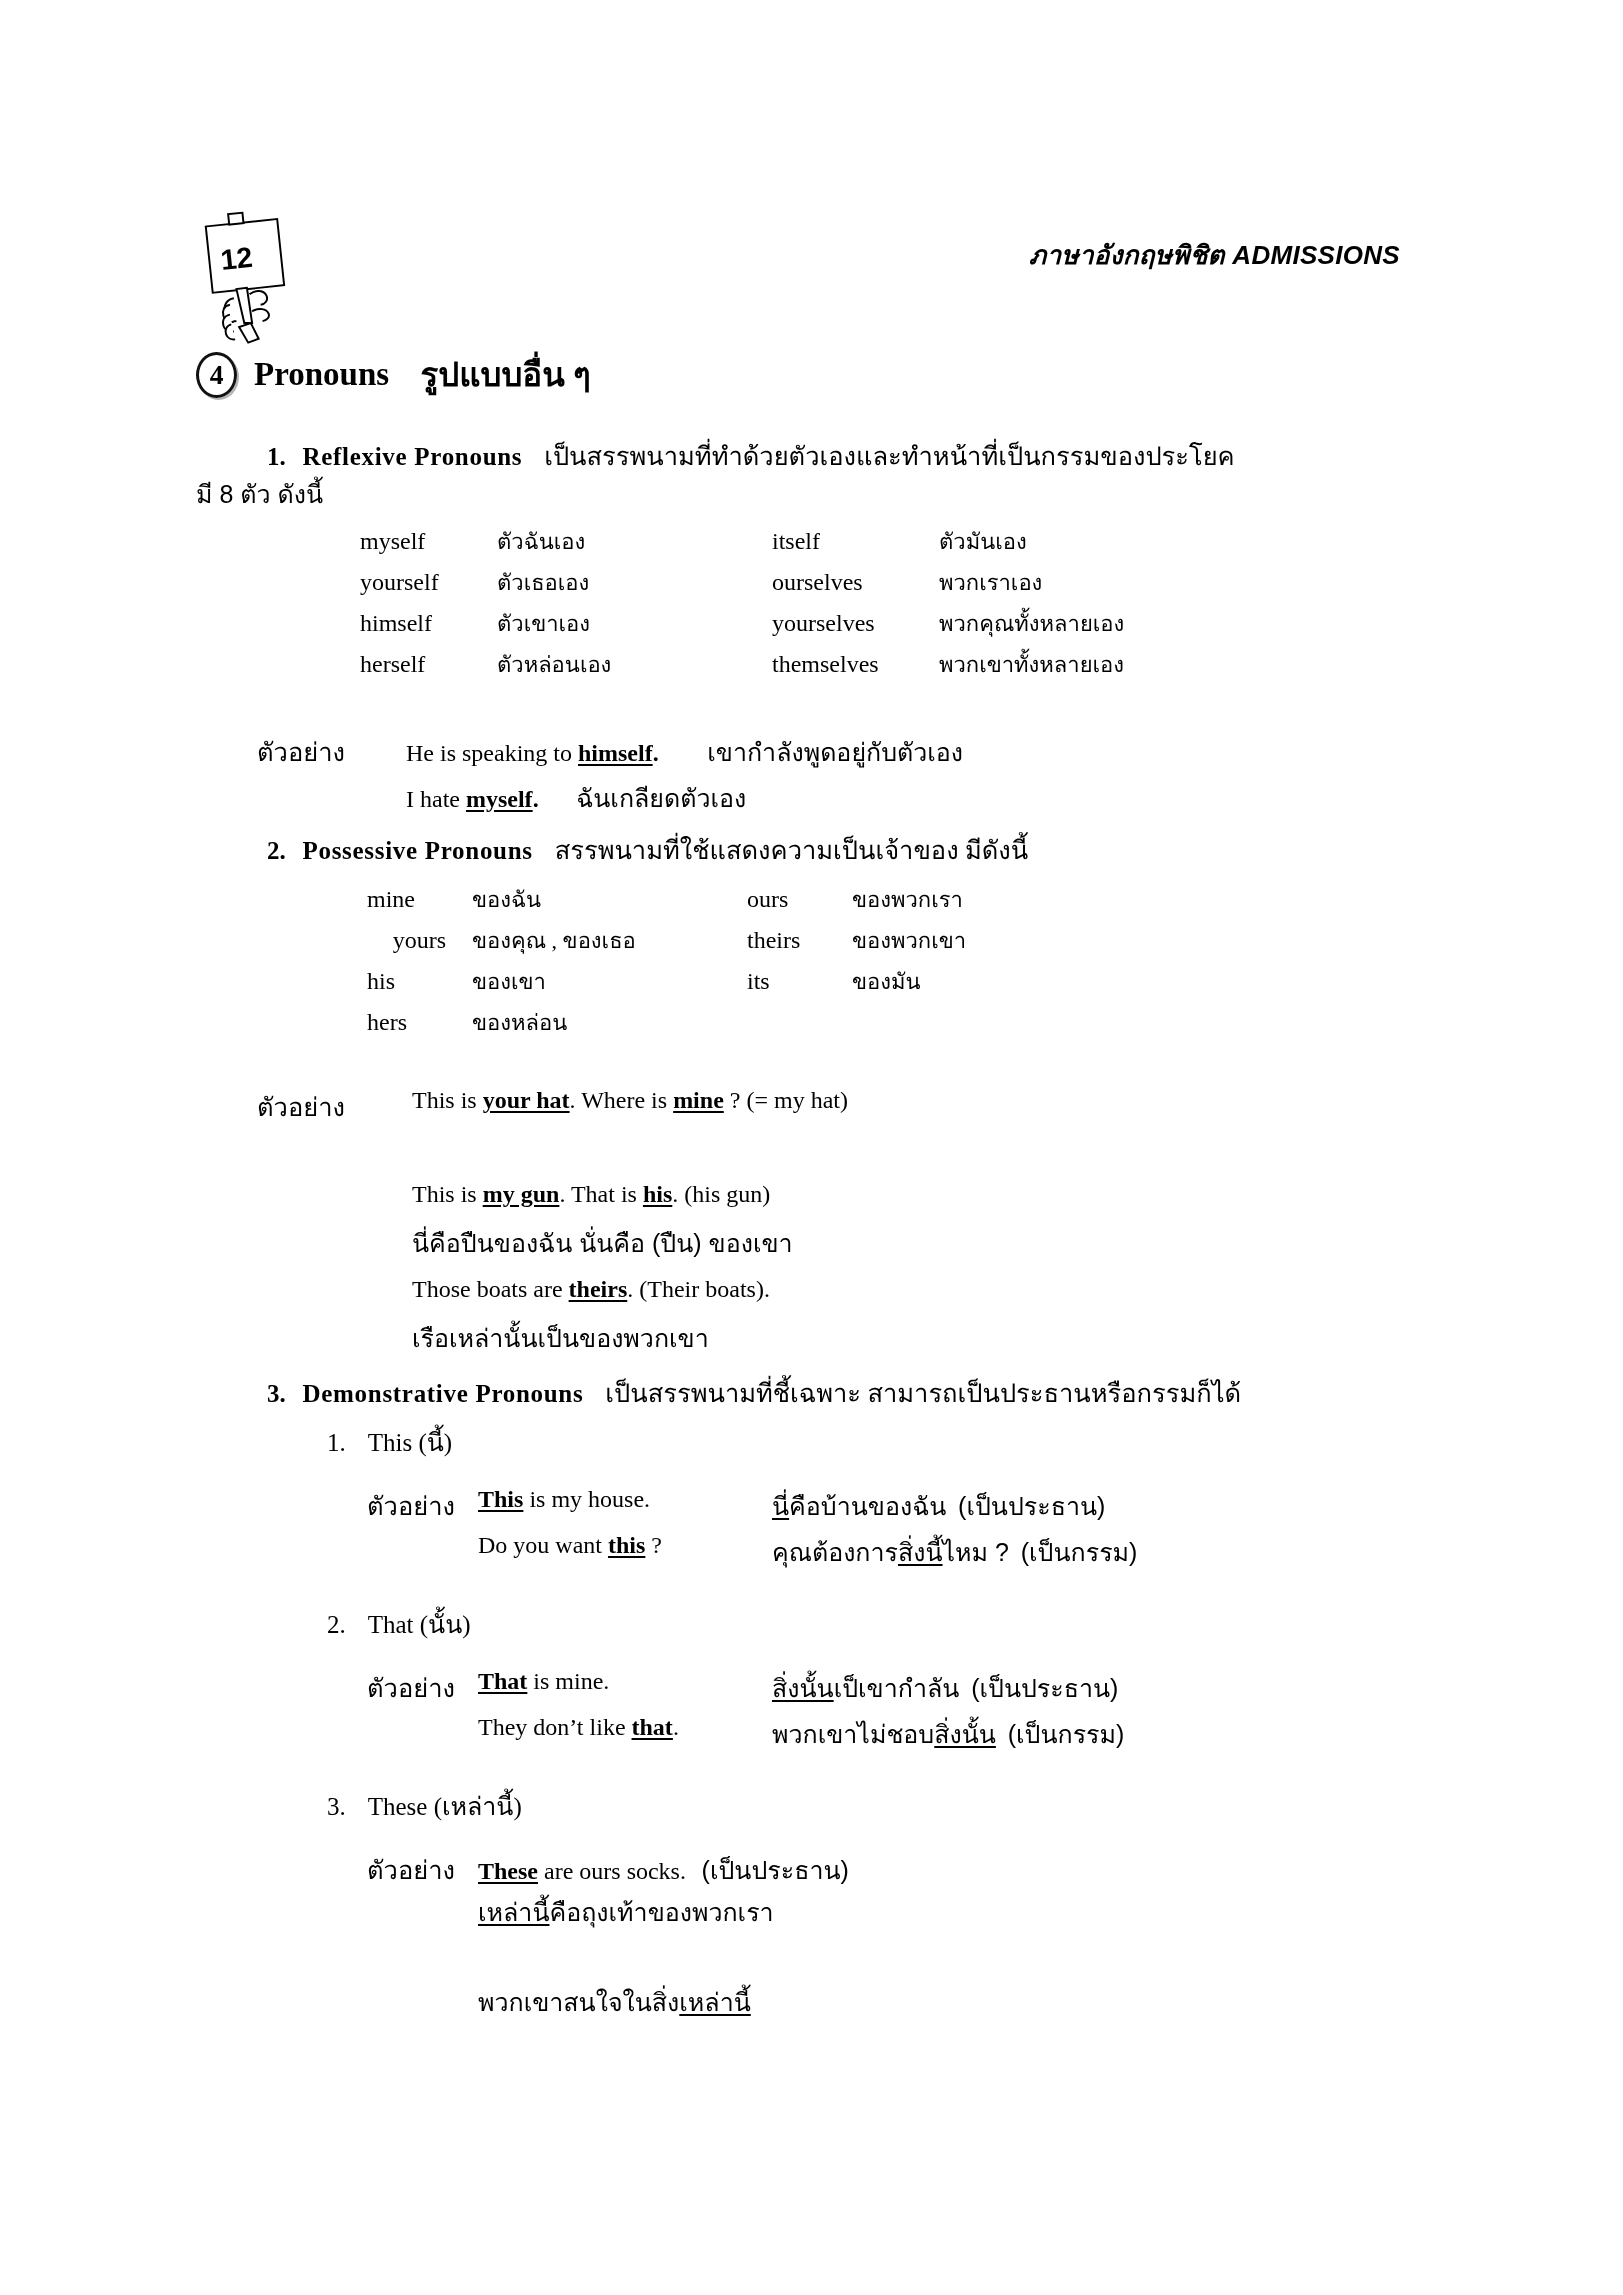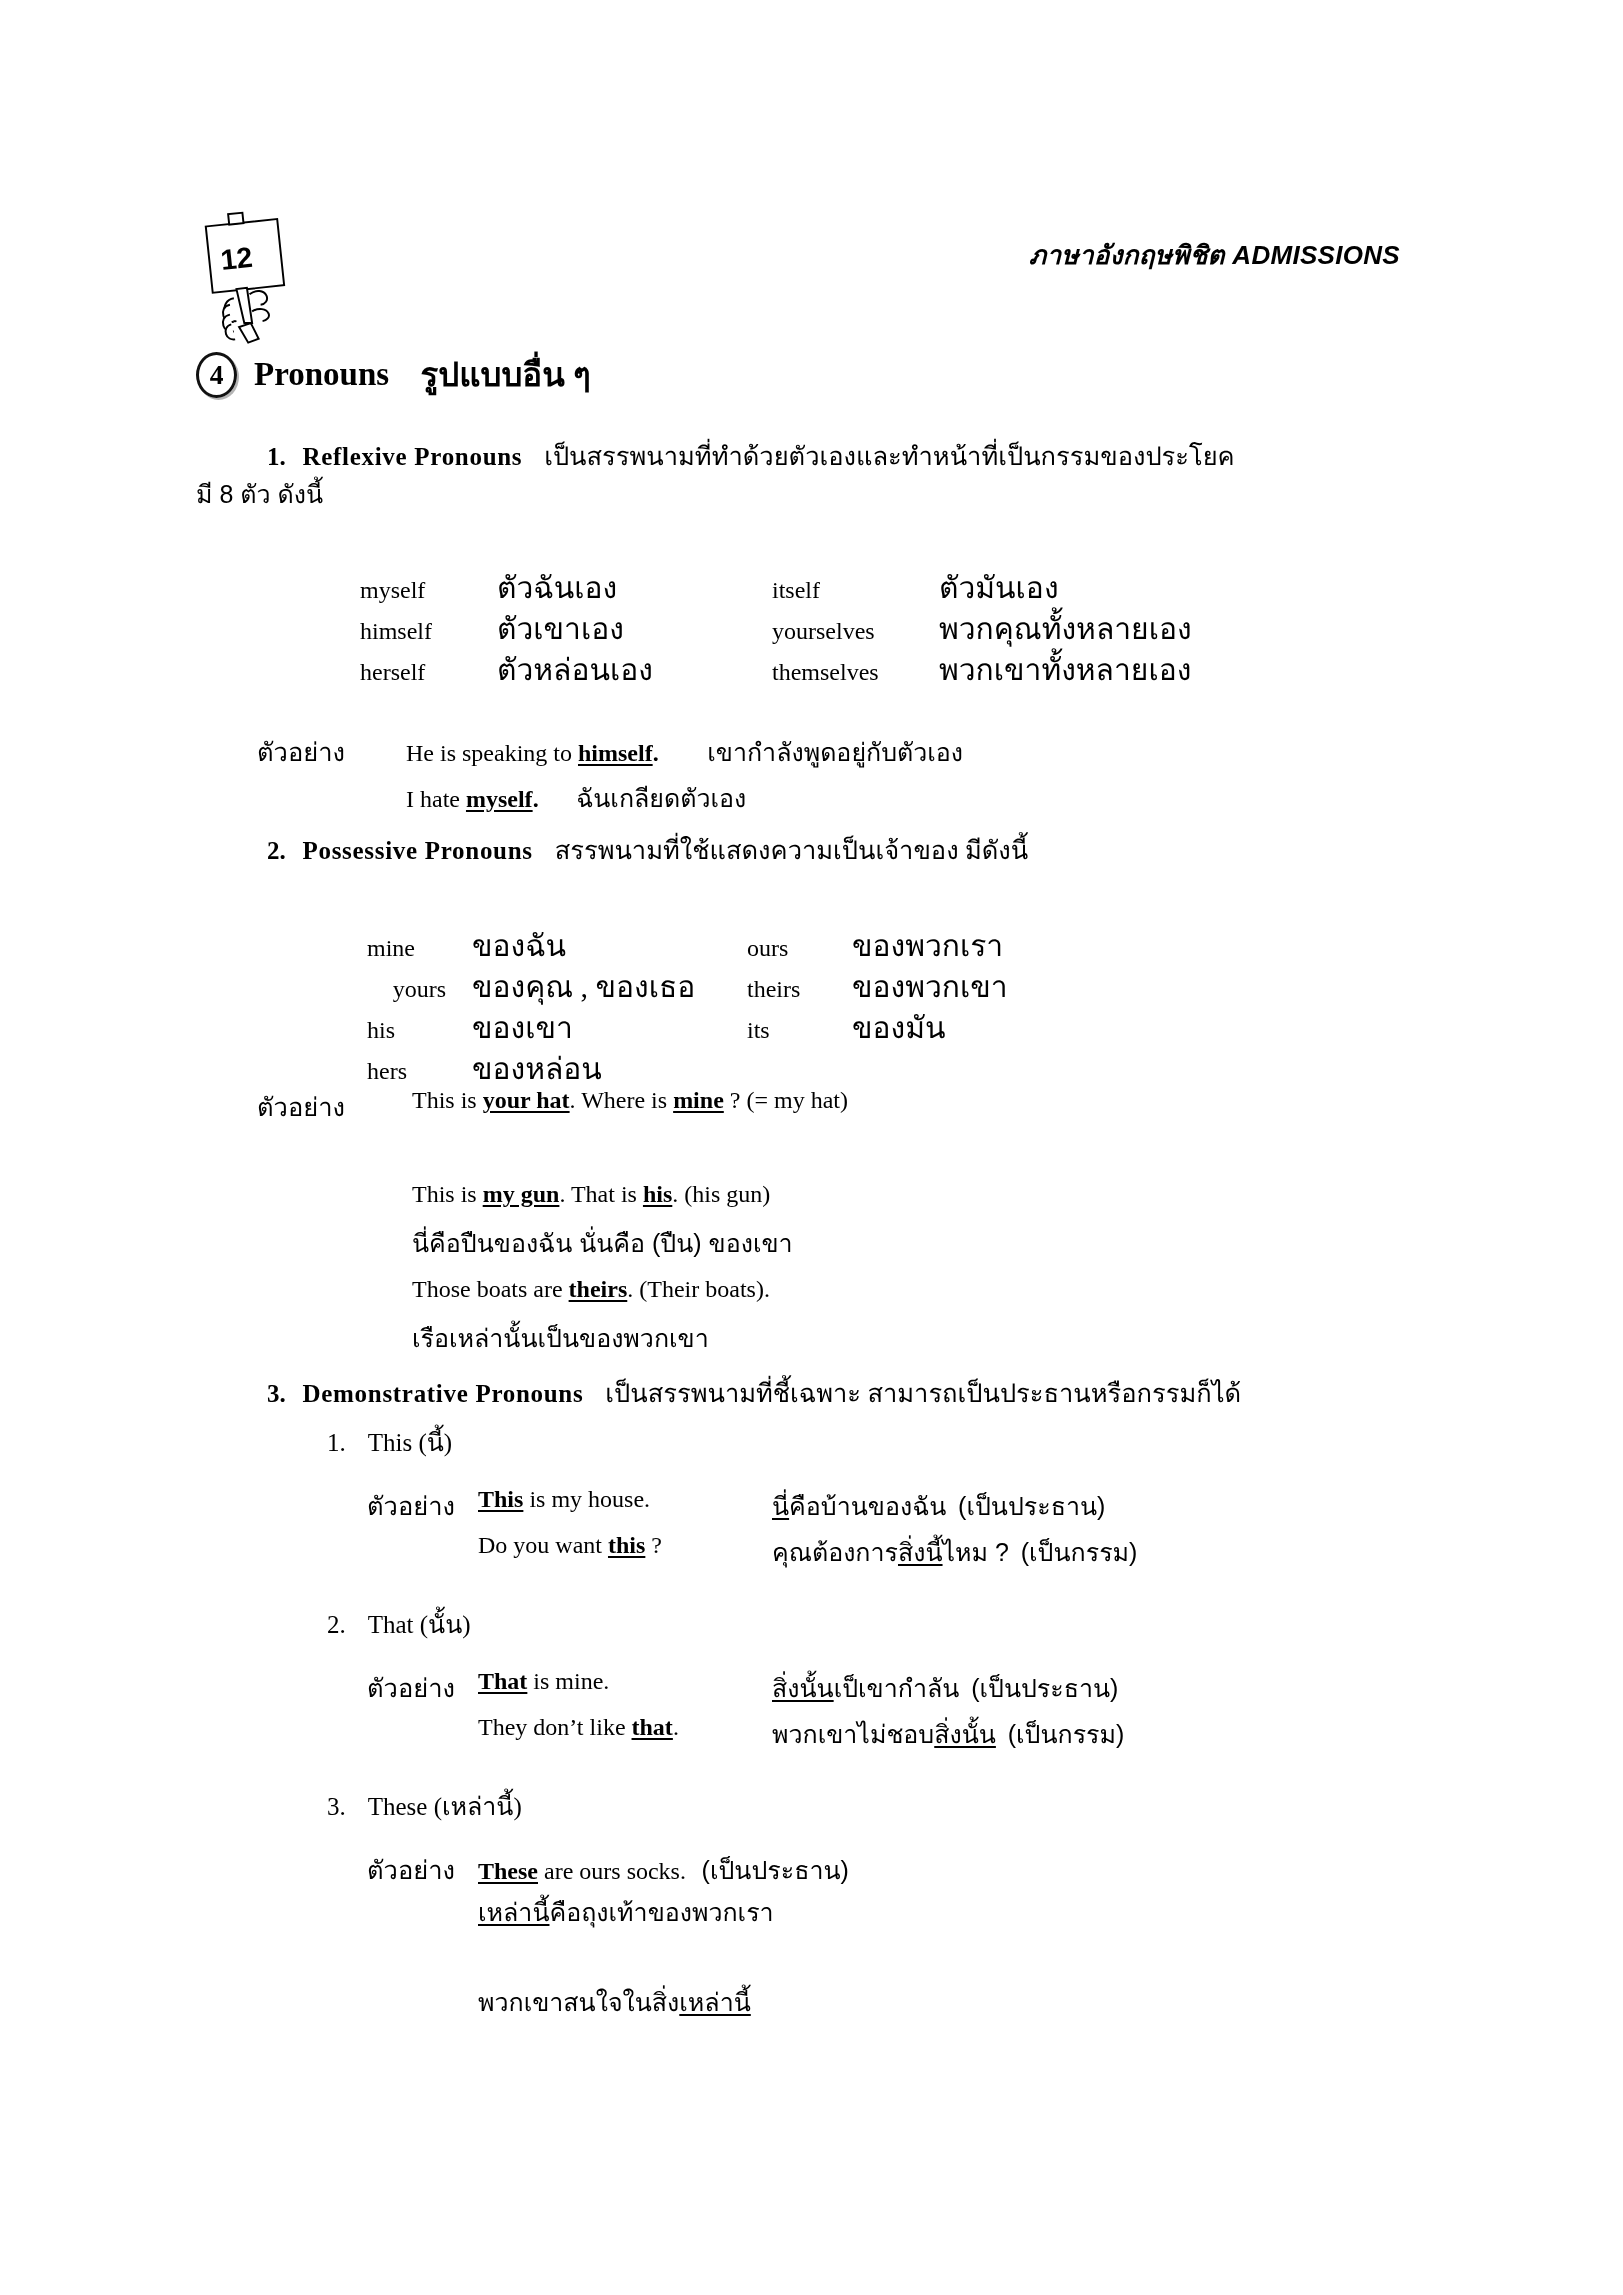--- a/index.html
+++ b/index.html
@@ -129,23 +129,22 @@
     align-items: baseline;
     height: 41px;
   }
   .cell-en {
     font-family: "Liberation Serif", "DejaVu Serif", serif;
     font-size: 24px;
     white-space: nowrap;
   }
   .cell-th {
     font-family: "Liberation Serif", "DejaVu Serif", serif;
-    font-size: 30px;
-    white-space: nowrap;
-    margin-top: 40px;
+    font-size: 22px;
+    white-space: nowrap;
   }
 
   
   .ex-label {
     position: absolute;
     font-family: "Liberation Serif", "DejaVu Serif", serif;
     font-size: 25.5px;
     white-space: nowrap;
   }
   .ex-line {
@@ -203,20 +202,26 @@
   <div class="blk th" style="left:196px; top:474px;">มี 8 ตัว ดังนี้</div>
 
   <div class="wordlist" style="left:360px; top:524px;">
     <div class="wordrow">
       <span class="cell-en" style="width:137px;">myself</span>
       <span class="cell-th" style="width:275px;">ตัวฉันเอง</span>
       <span class="cell-en" style="width:167px;">itself</span>
       <span class="cell-th">ตัวมันเอง</span>
     </div>
     <div class="wordrow">
+      <span class="cell-en" style="width:137px;">yourself</span>
+      <span class="cell-th" style="width:275px;">ตัวเธอเอง</span>
+      <span class="cell-en" style="width:167px;">ourselves</span>
+      <span class="cell-th">พวกเราเอง</span>
+    </div>
+    <div class="wordrow">
       <span class="cell-en" style="width:137px;">himself</span>
       <span class="cell-th" style="width:275px;">ตัวเขาเอง</span>
       <span class="cell-en" style="width:167px;">yourselves</span>
       <span class="cell-th">พวกคุณทั้งหลายเอง</span>
     </div>
     <div class="wordrow">
       <span class="cell-en" style="width:137px;">herself</span>
       <span class="cell-th" style="width:275px;">ตัวหล่อนเอง</span>
       <span class="cell-en" style="width:167px;">themselves</span>
       <span class="cell-th">พวกเขาทั้งหลายเอง</span>

